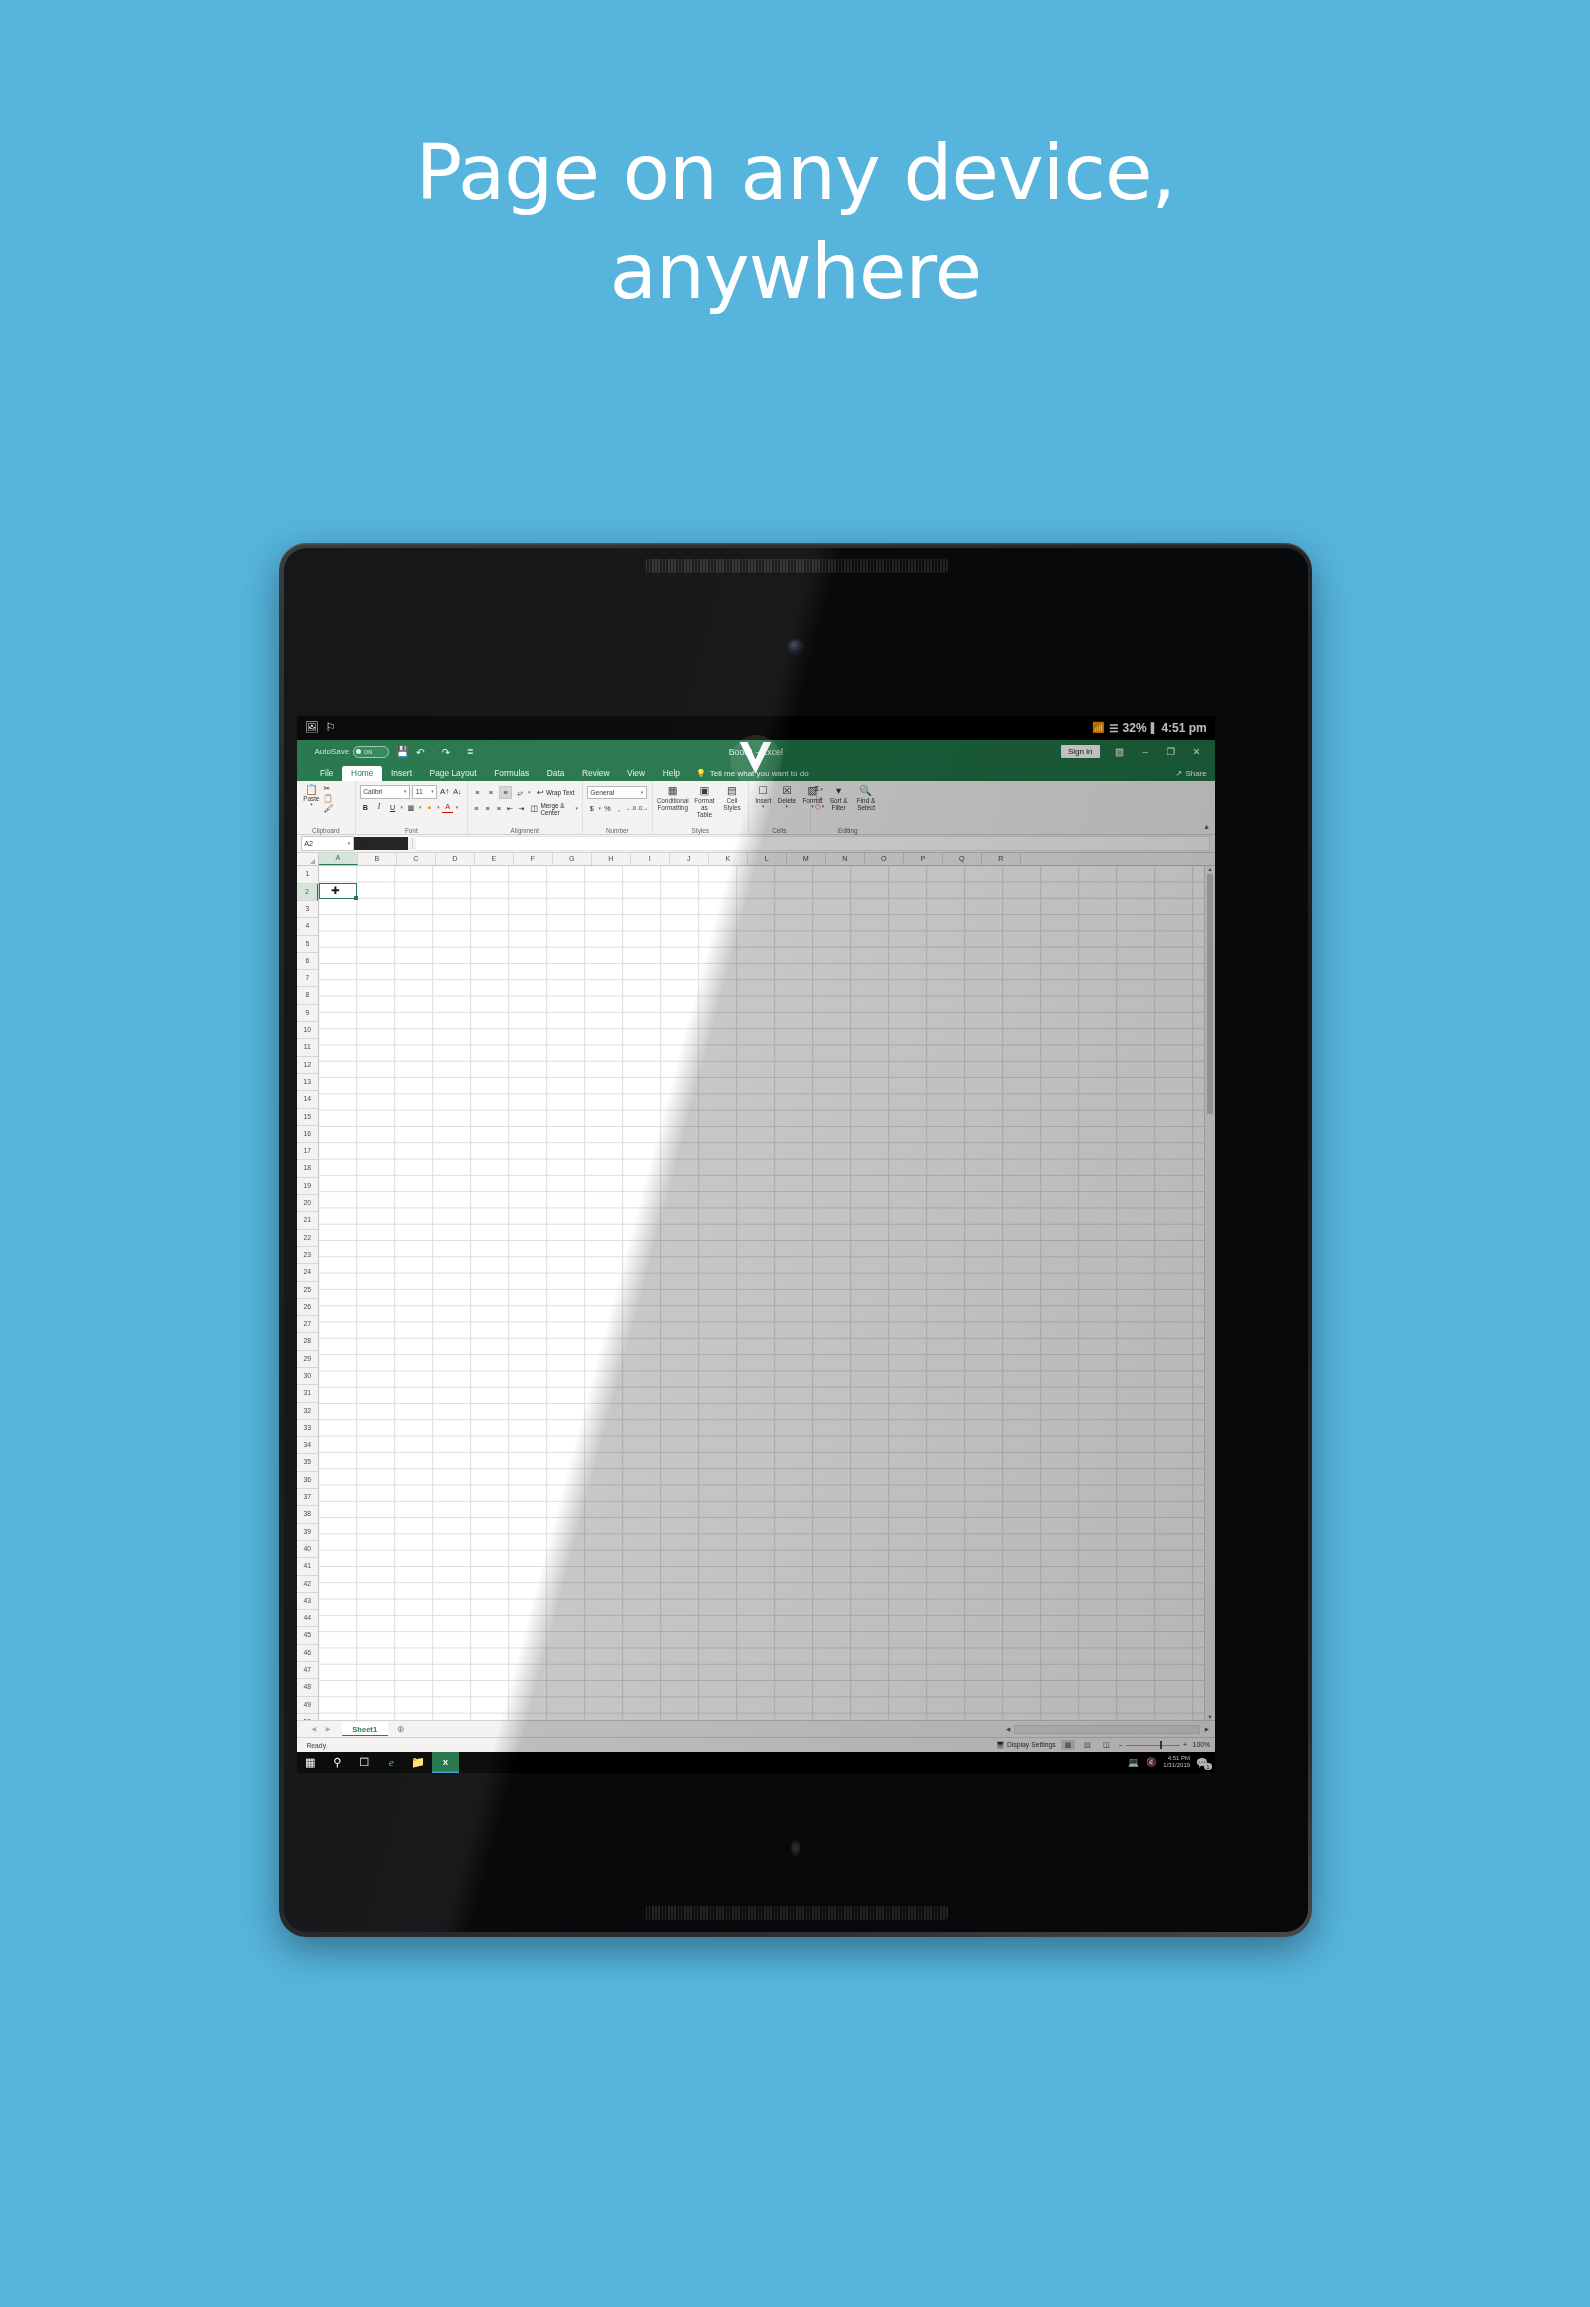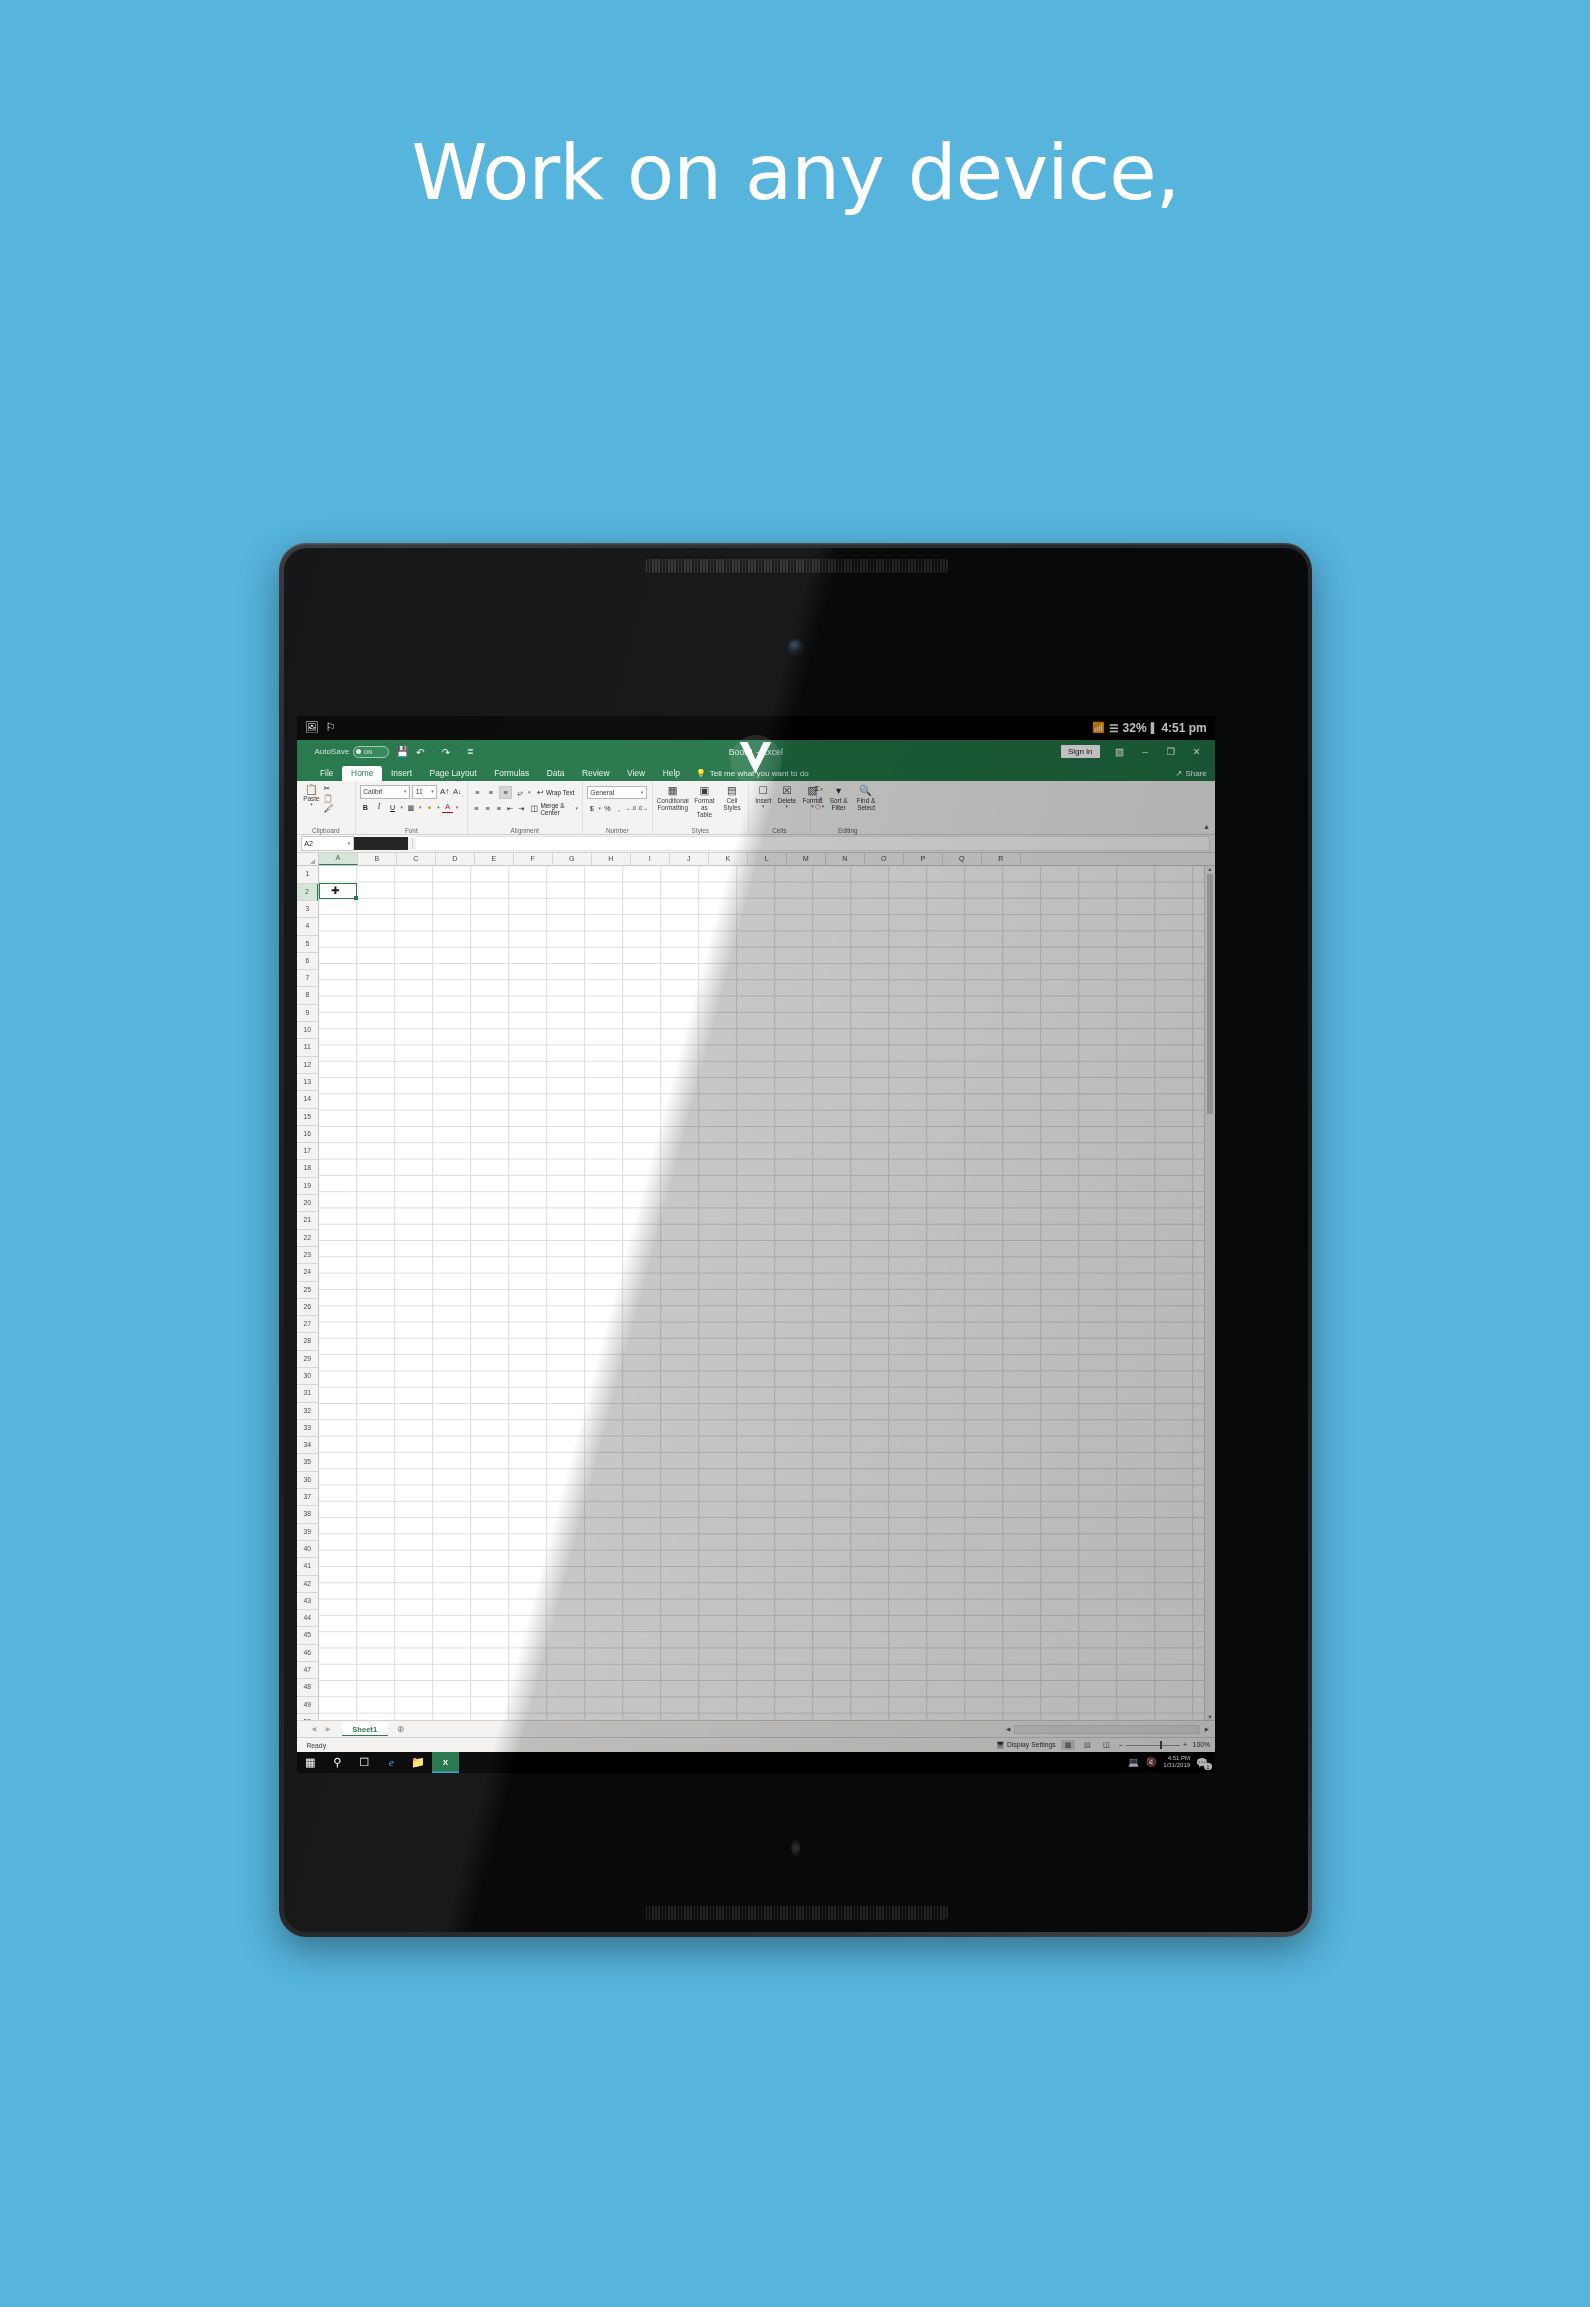--- a/index.html
+++ b/index.html
@@ -239,21 +239,22 @@
     width:51px;height:51px;border-radius:50%;
     background:rgba(255,255,255,.10);
     display:flex;align-items:flex-start;justify-content:center;z-index:35;pointer-events:none;
   }
   .chevron-overlay svg{margin-top:4.8px;}
 </style>
 </head>
 <body>
 
 <div class="headline">
-  <span>Work on any device,</span>
+  <span>Page on any device,</span>
+  <span class="l2">anywhere</span>
 </div>
 
 <div class="tablet">
   <div class="tablet-inner">
     <div class="speaker top"></div>
     <div class="camera"></div>
     <div class="speaker bottom"></div>
     <div class="home-dot"></div>
     <div class="bezel-gloss"></div>
 

